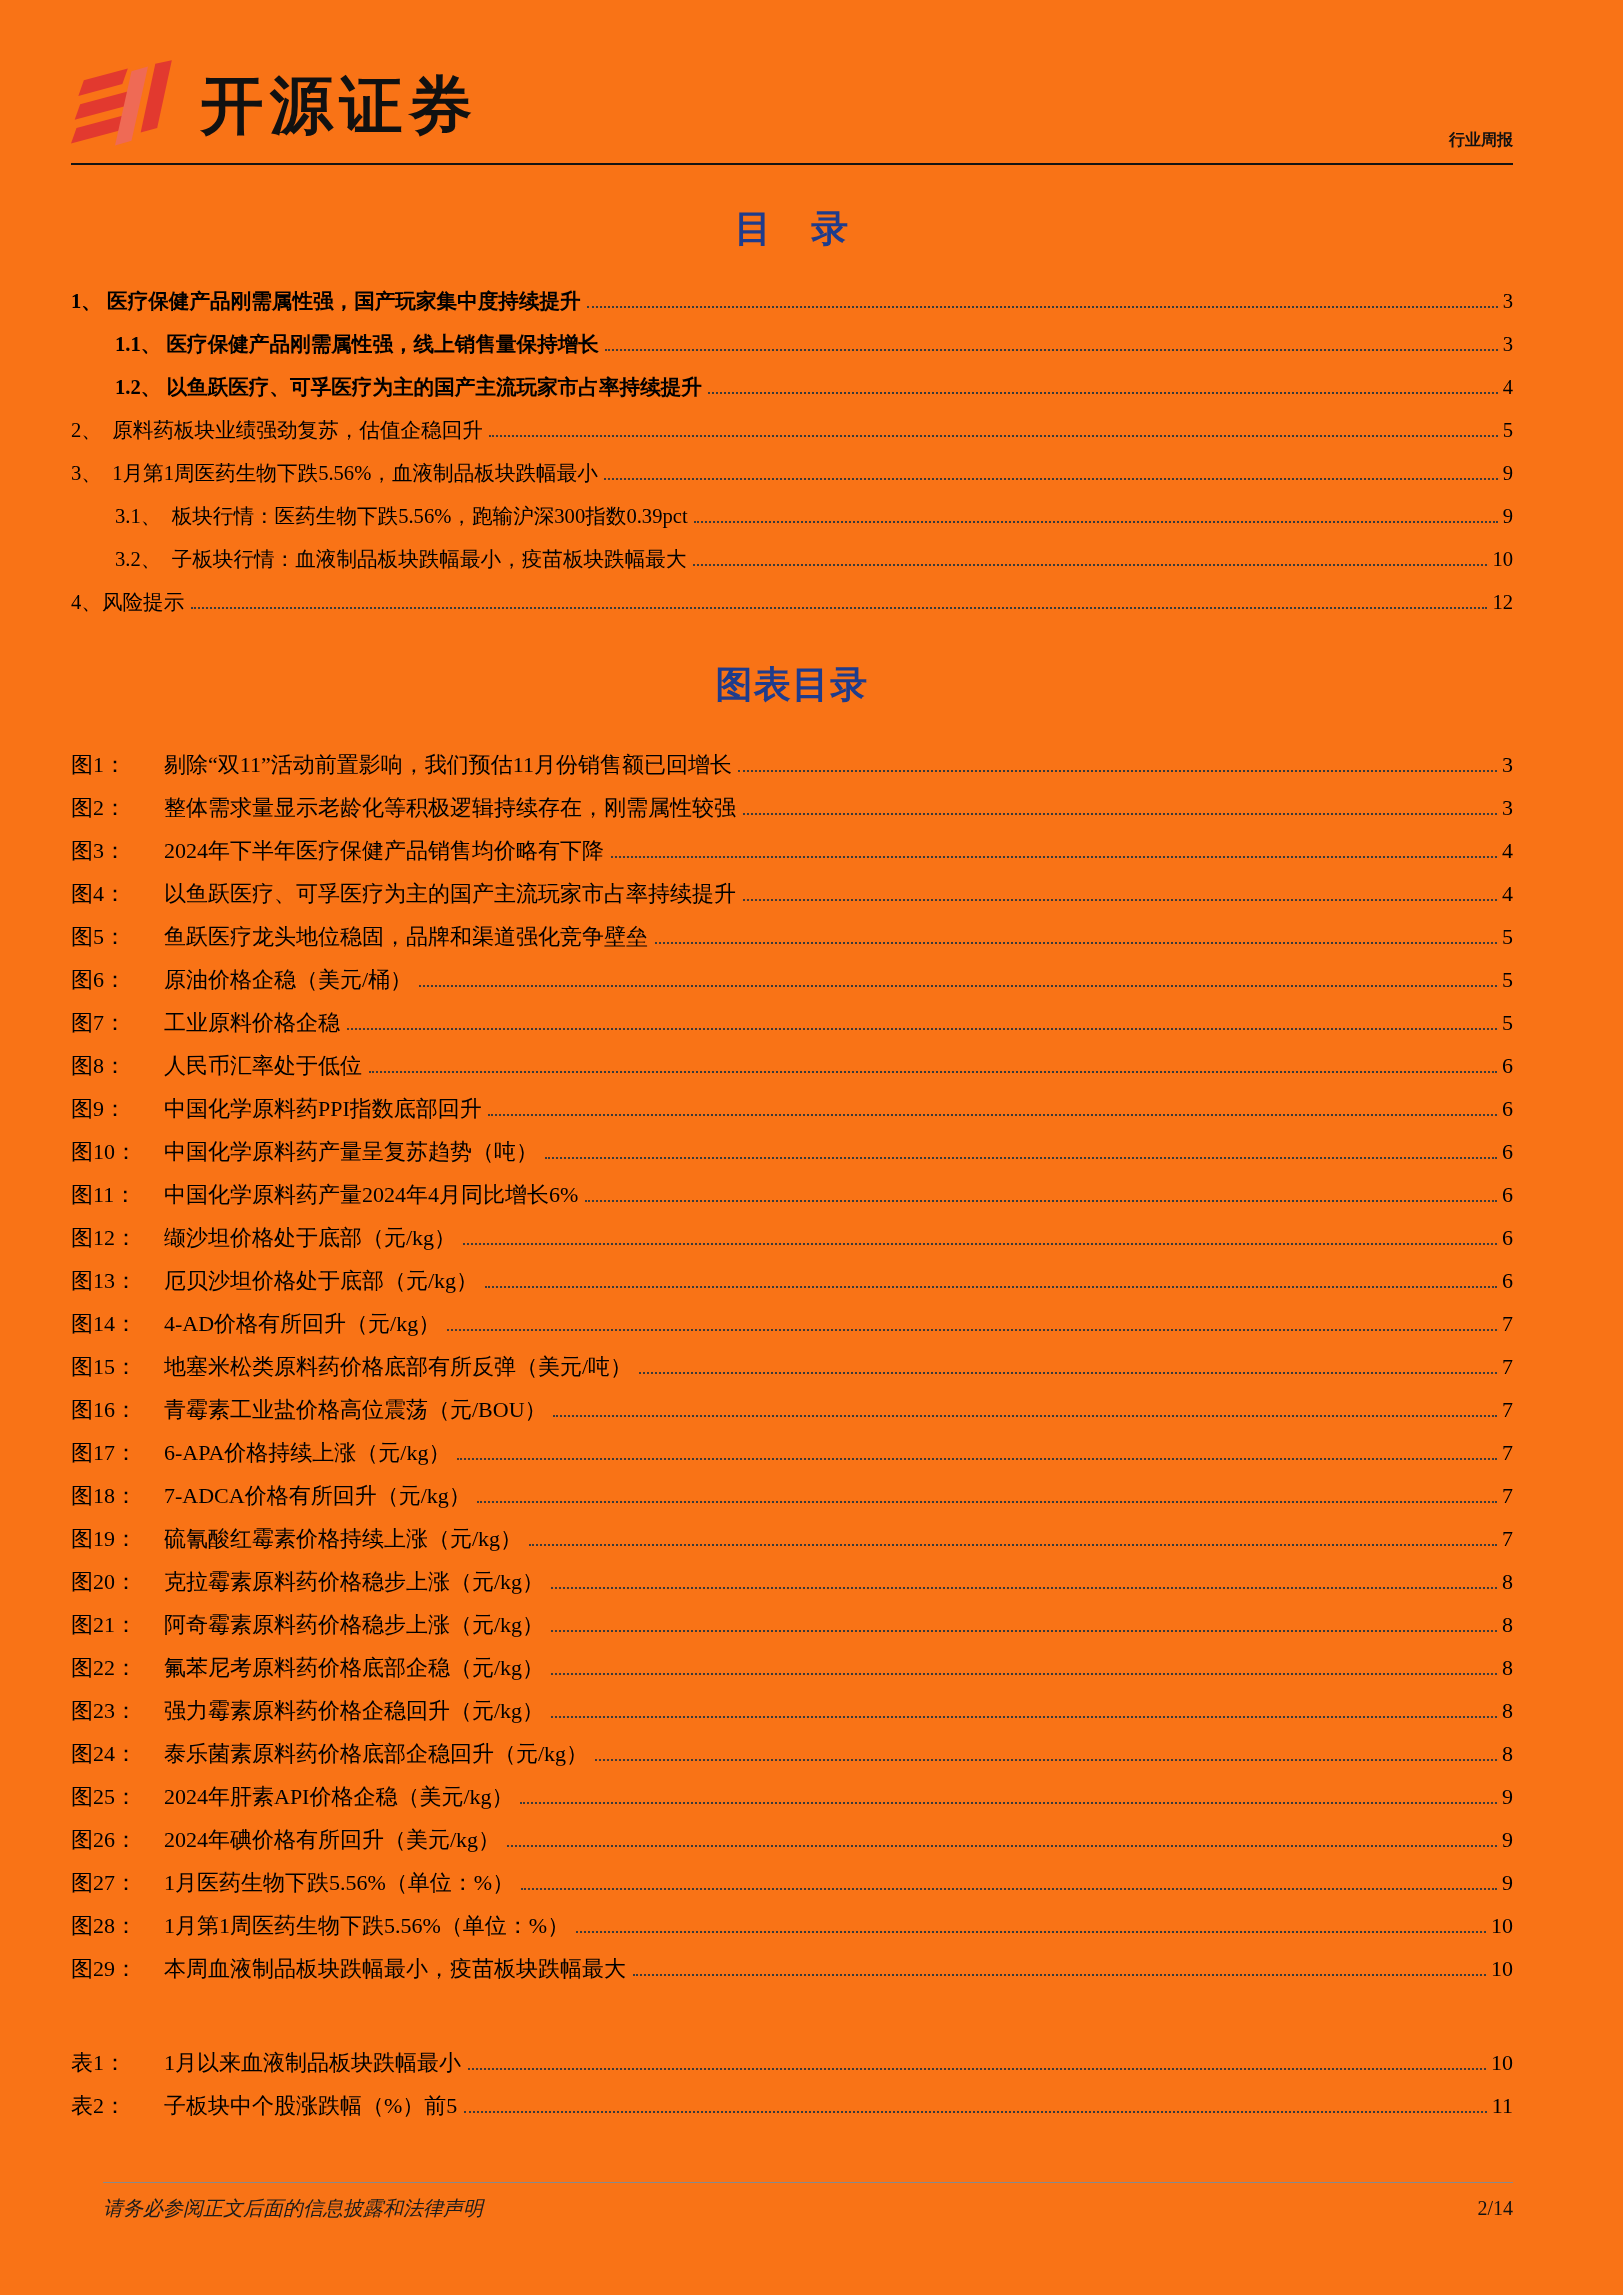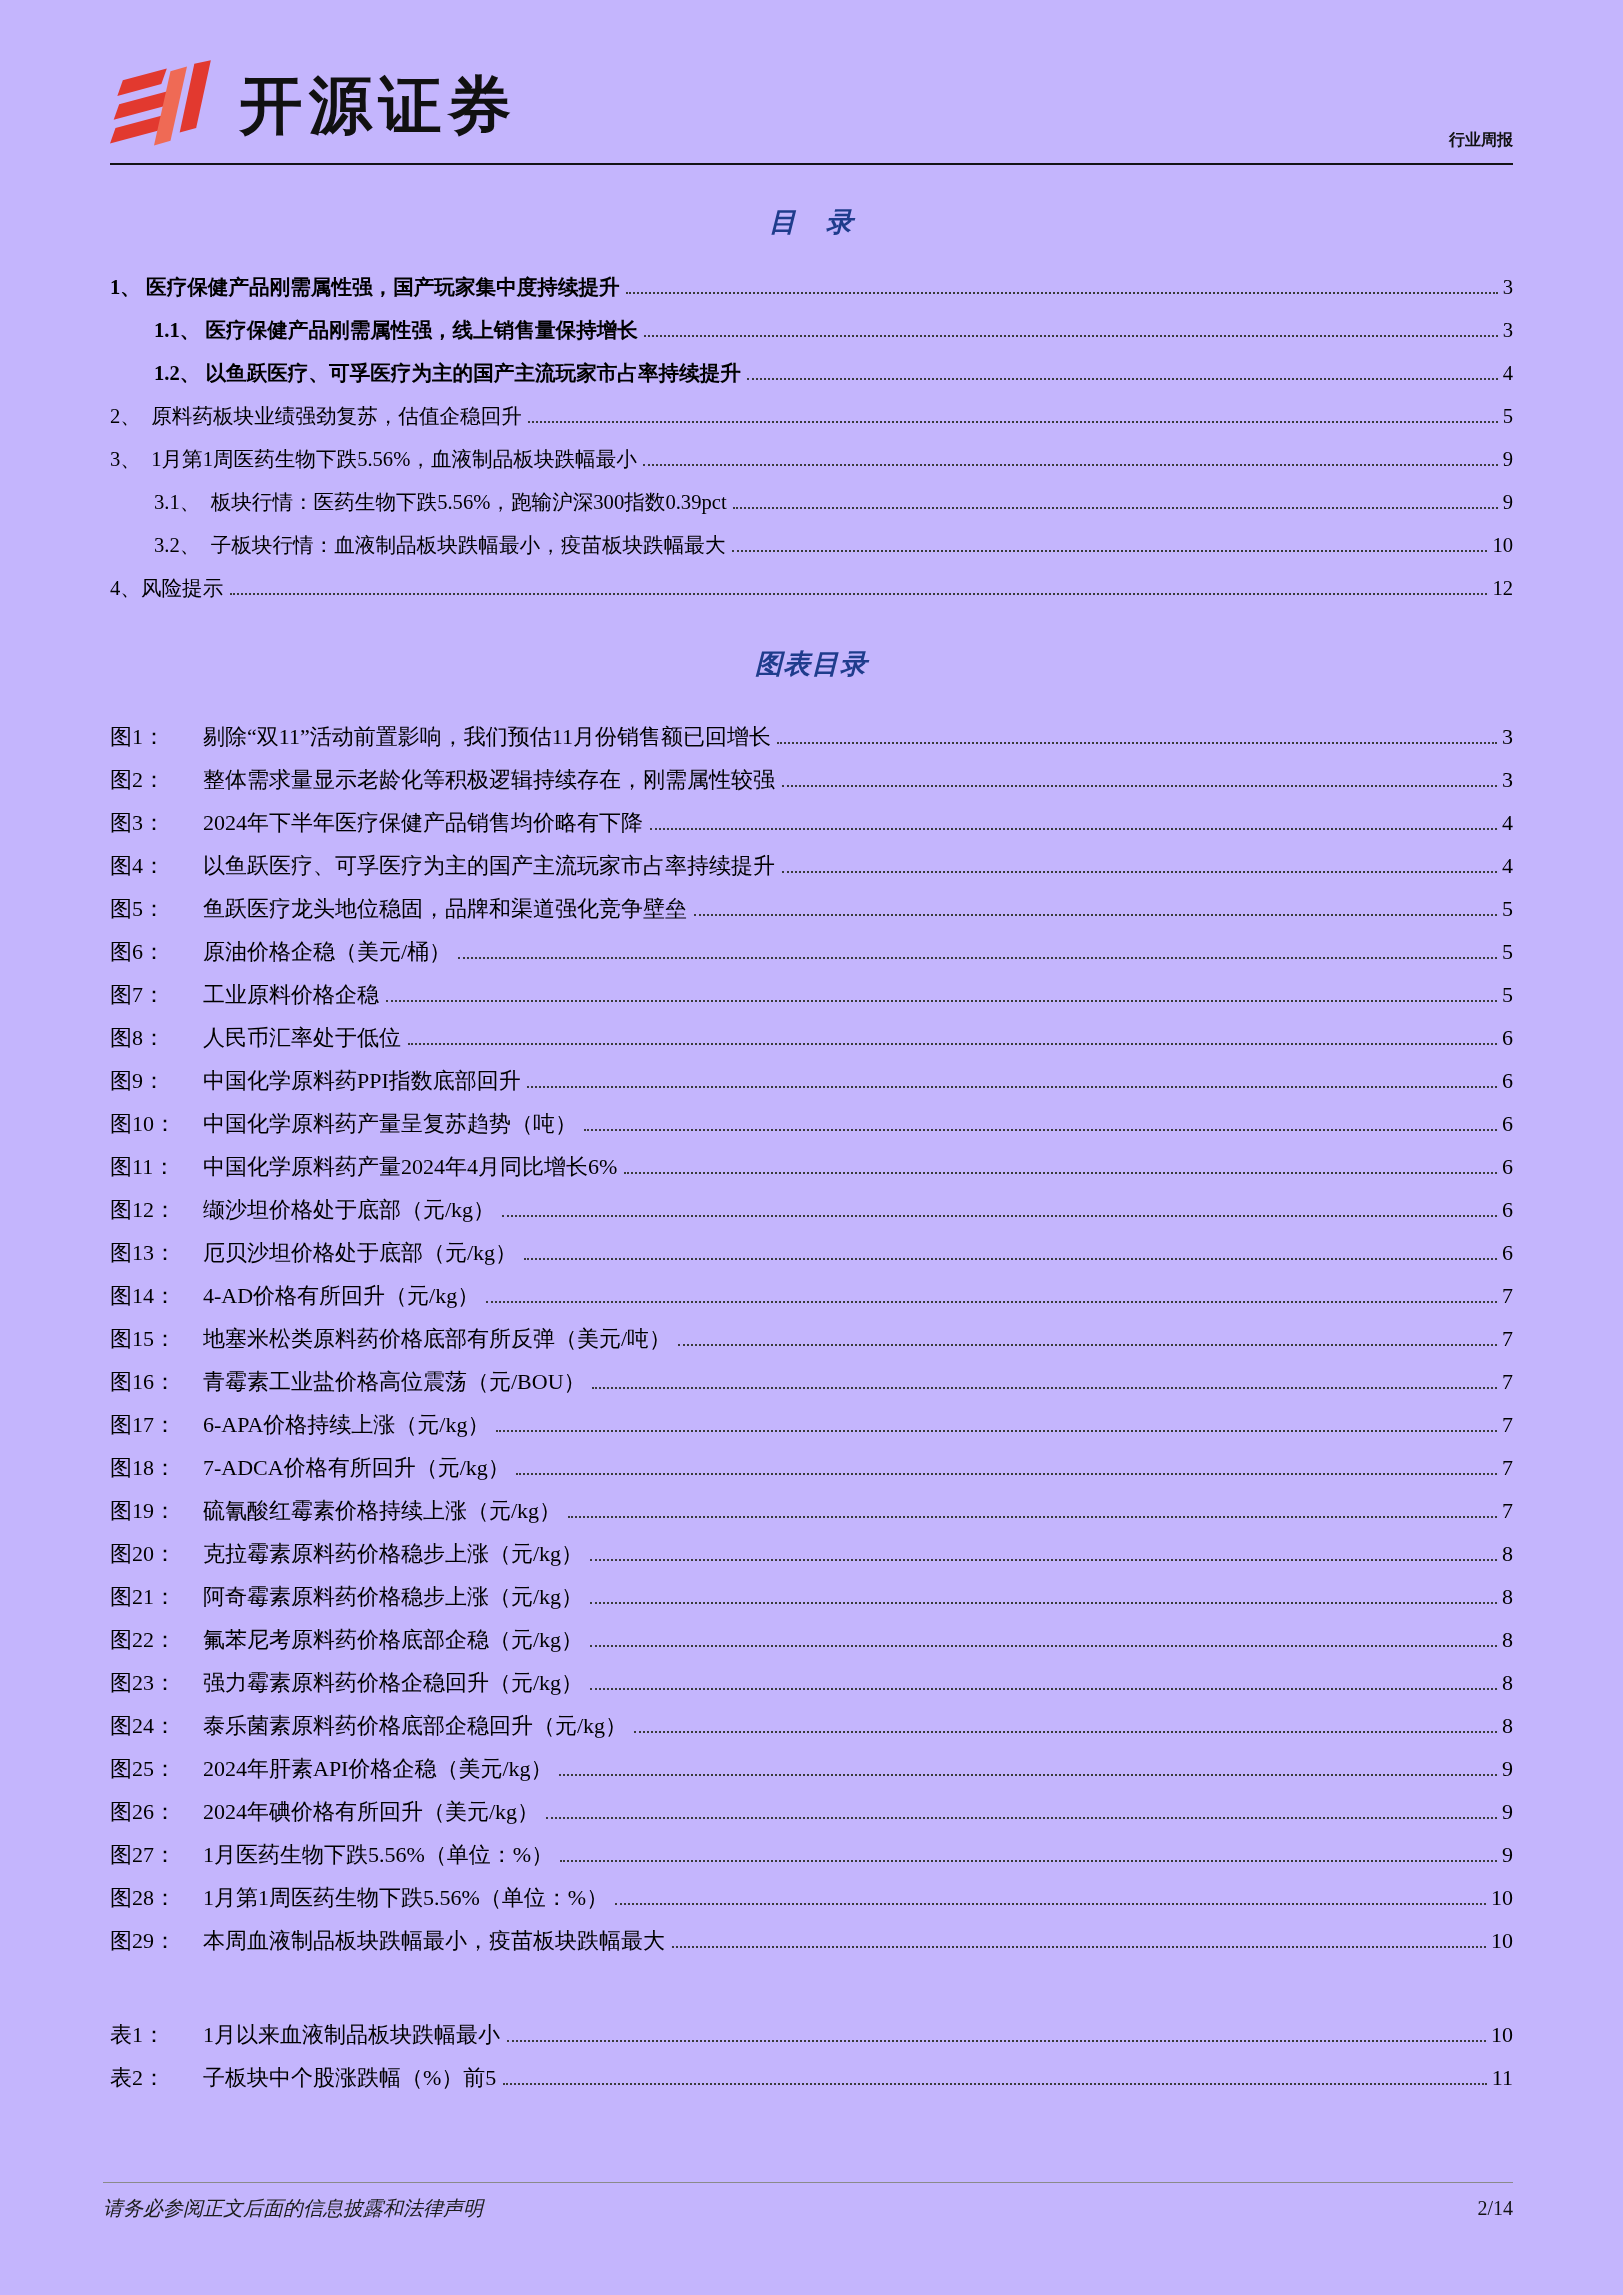--- a/index.html
+++ b/index.html
@@ -6,24 +6,24 @@
   :root{
     --accent-navy:#1f3c8c;
     --brand-red:#e2392f;
     --brand-red-light:#ef6a55;
   }
   html,body{margin:0;padding:0;background:#ffffff;}
   .page{
     position:relative;
     width:1623px;height:2295px;
     box-sizing:border-box;
-    padding:58px 110px 0 110px;
+    padding:58px 110px 0 71px;
     font-family:"Liberation Serif","DejaVu Serif",serif;
     color:#000;
-    background:#c4b5fd;
+    background:#f97316;
     overflow:hidden;
   }
   
   .header{
     display:flex;justify-content:space-between;align-items:flex-end;
     border-bottom:2.6px solid #141414;
     padding-bottom:9.2px;
   }
   .brand{display:flex;align-items:center;}
   .logo-mark{width:110px;height:96px;flex:none;}
@@ -39,26 +39,25 @@
     white-space:pre;
   }
   .report-type{
     font-size:16px;font-weight:700;color:#111;
     padding-bottom:2.6px;white-space:pre;
   }
   
   .sec-title{
     text-align:center;
     color:var(--accent-navy);
-    font-size:27px;
+    font-size:37px;
     font-weight:700;
     letter-spacing:1.3px;
     margin:39px 0 26px 0;
     white-space:pre;
-    font-style:italic;
   }
   .sec-title.figures{margin:36px 0 33px 0;}
   
   .toc-list{margin-top:2.6px;}
   .toc-row{
     display:flex;align-items:baseline;
     line-height:43px;height:43px;
     font-size:20.6px;
   }
   .toc-row.bold .toc-label{font-weight:700;}

